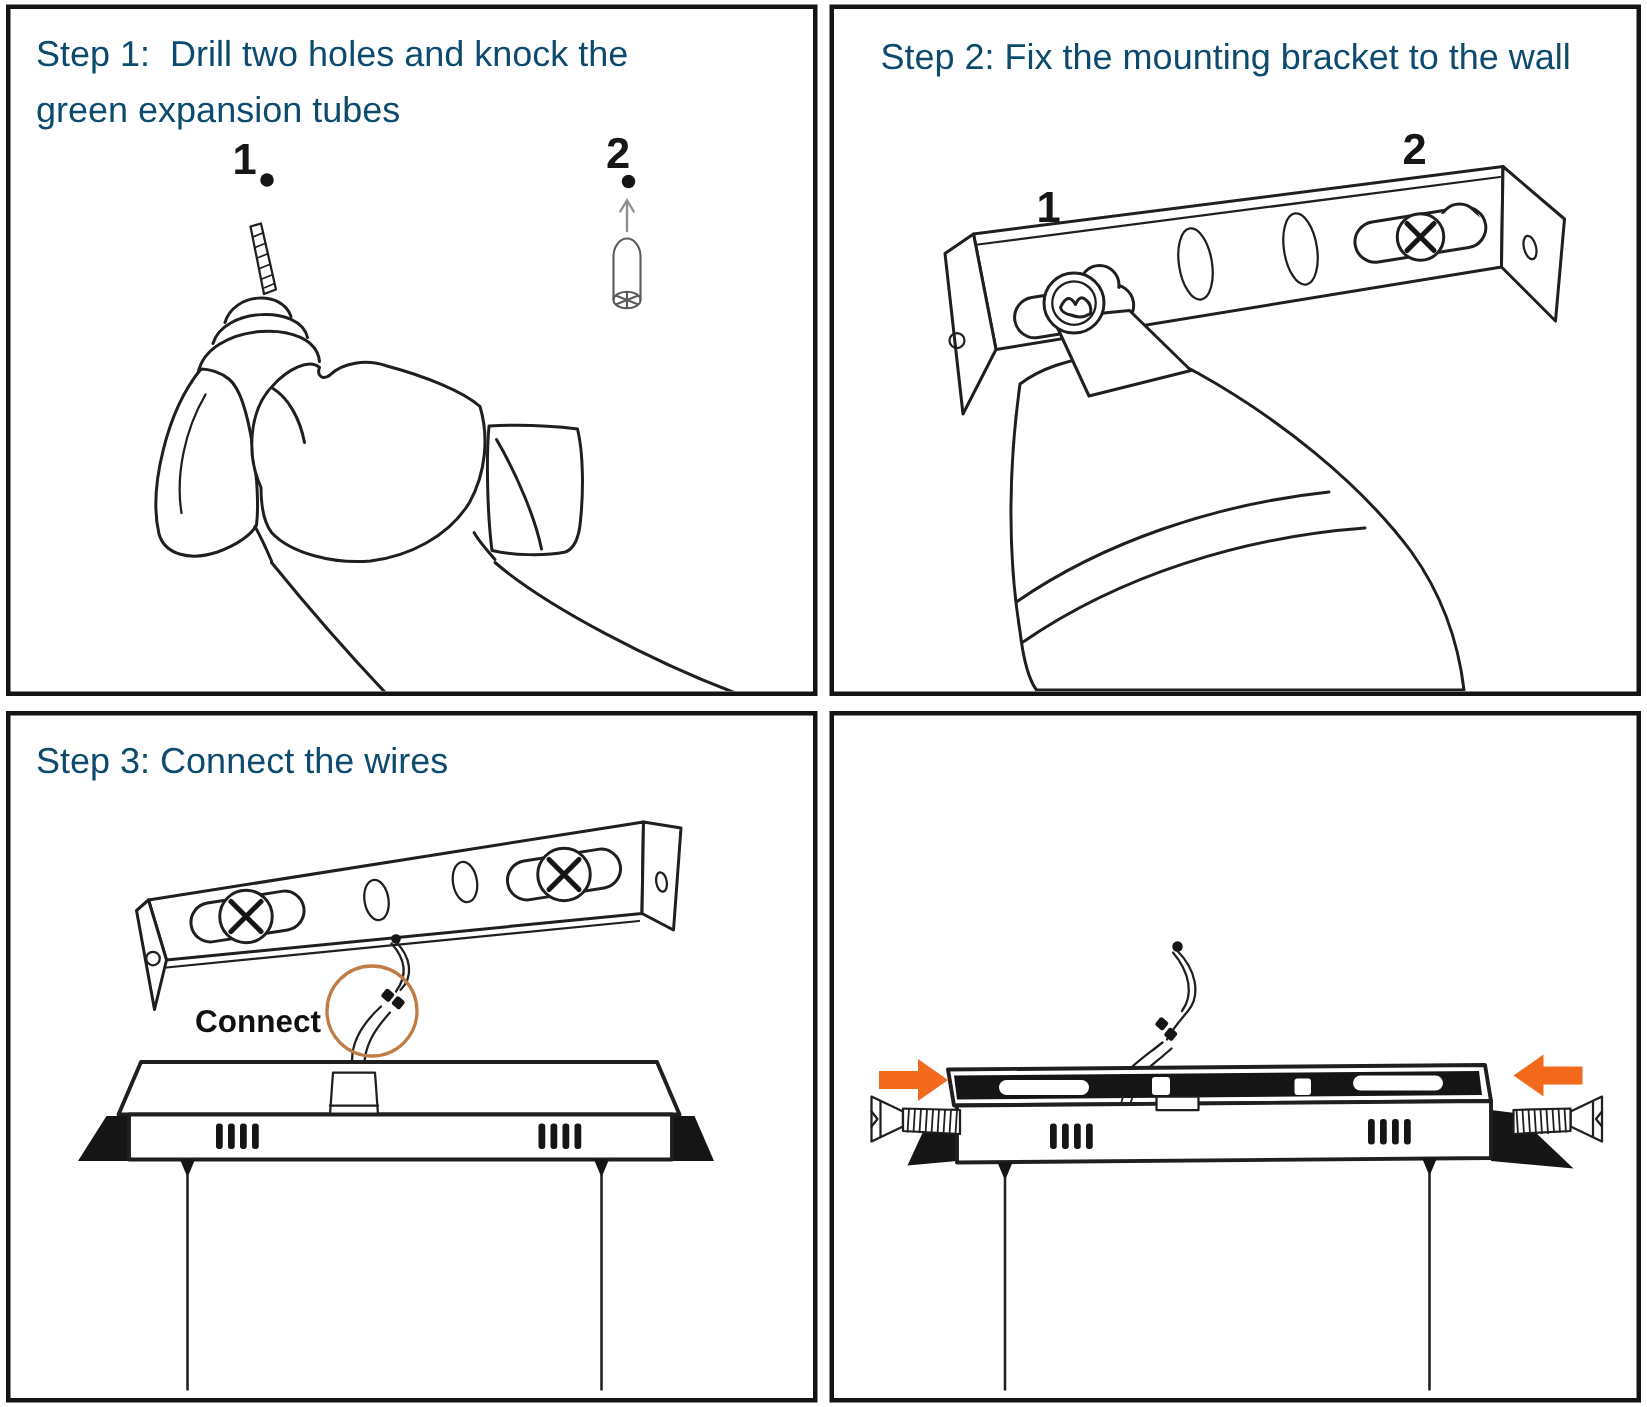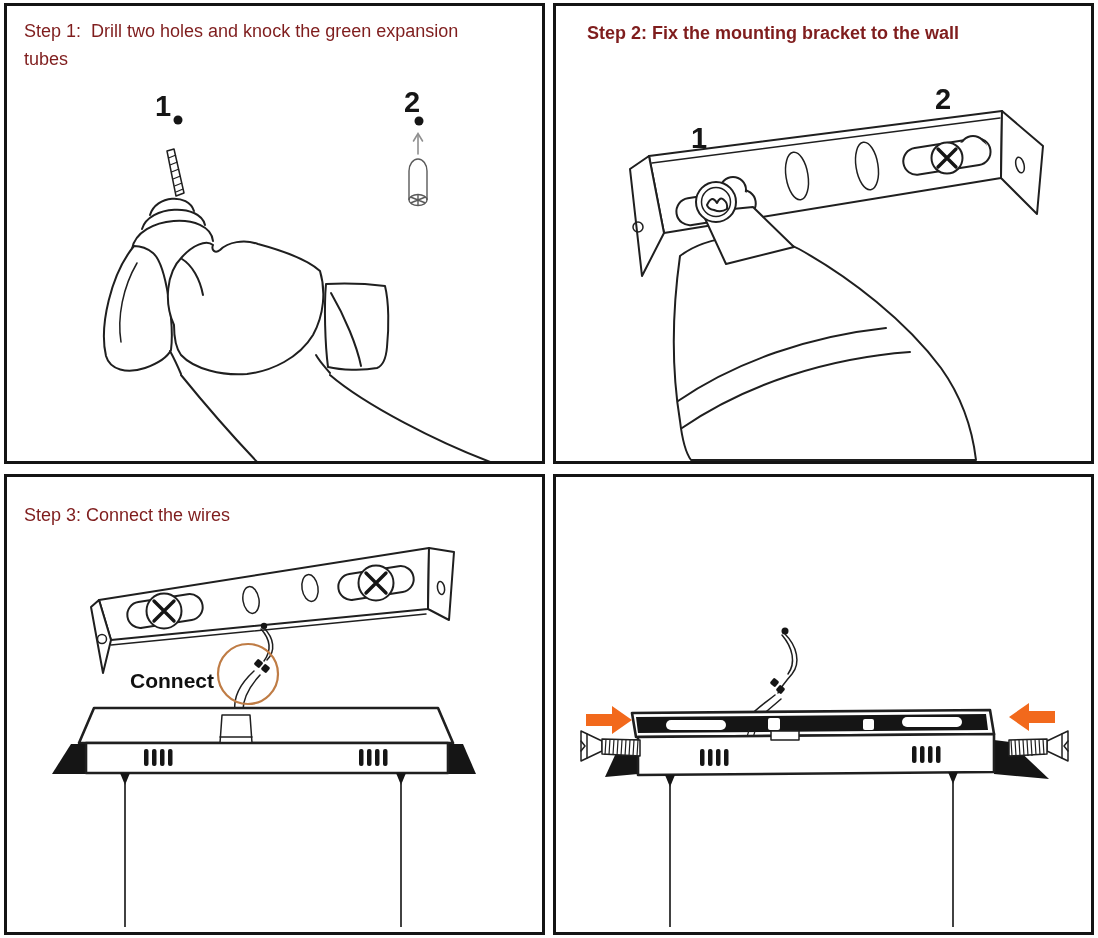--- a/index.html
+++ b/index.html
@@ -5,25 +5,25 @@
   :root{
     --line-art:#1f1f1f;
     --highlight-circle:#bf7c45;
     --arrow-orange:#f2691c;
   }
   html,body{margin:0;padding:0;background:#fff;}
   .sheet{width:1098px;height:938px;box-sizing:border-box;padding:3px 4px;
          display:grid;grid-template-columns:541px 541px;grid-template-rows:461px 461px;
          gap:10px 8px;background:#fff;}
   .panel{position:relative;border:3px solid #141414;background:#fff;box-sizing:border-box;overflow:hidden;}
-  .panel-title{position:absolute;font-family:"Liberation Sans",sans-serif;font-size:18px;
-               color:#7f1d1d;line-height:1.55;white-space:pre-wrap;z-index:2;}
+  .panel-title{position:absolute;font-family:"Liberation Sans",sans-serif;font-size:24px;
+               color:#0c4a6e;line-height:1.55;white-space:pre-wrap;z-index:2;}
   .t1{left:17px;top:12px;width:452px;}
-  .t2{left:31px;top:14px;width:470px;font-weight:bold;}
-  .t3{left:17px;top:25px;width:460px;}
+  .t2{left:31px;top:14px;width:470px;}
+  .t3{left:17px;top:12px;width:460px;}
   .t4{left:31px;top:10px;width:468px;}
   .art{position:absolute;inset:0;}
   svg{display:block;}
   .ln{fill:none;stroke:var(--line-art);stroke-width:2;stroke-linecap:round;stroke-linejoin:round;}
   .wh{fill:#fff;stroke:var(--line-art);stroke-width:2;stroke-linejoin:round;stroke-linecap:round;}
   .fl{fill:#fff;stroke:none;}
   .bk{fill:#151515;stroke:none;}
   .thin{stroke-width:1.5;}
   .thick{stroke-width:2.6;}
   .gray{stroke:#8f8f8f;stroke-width:1.6;fill:none;stroke-linecap:round;}

